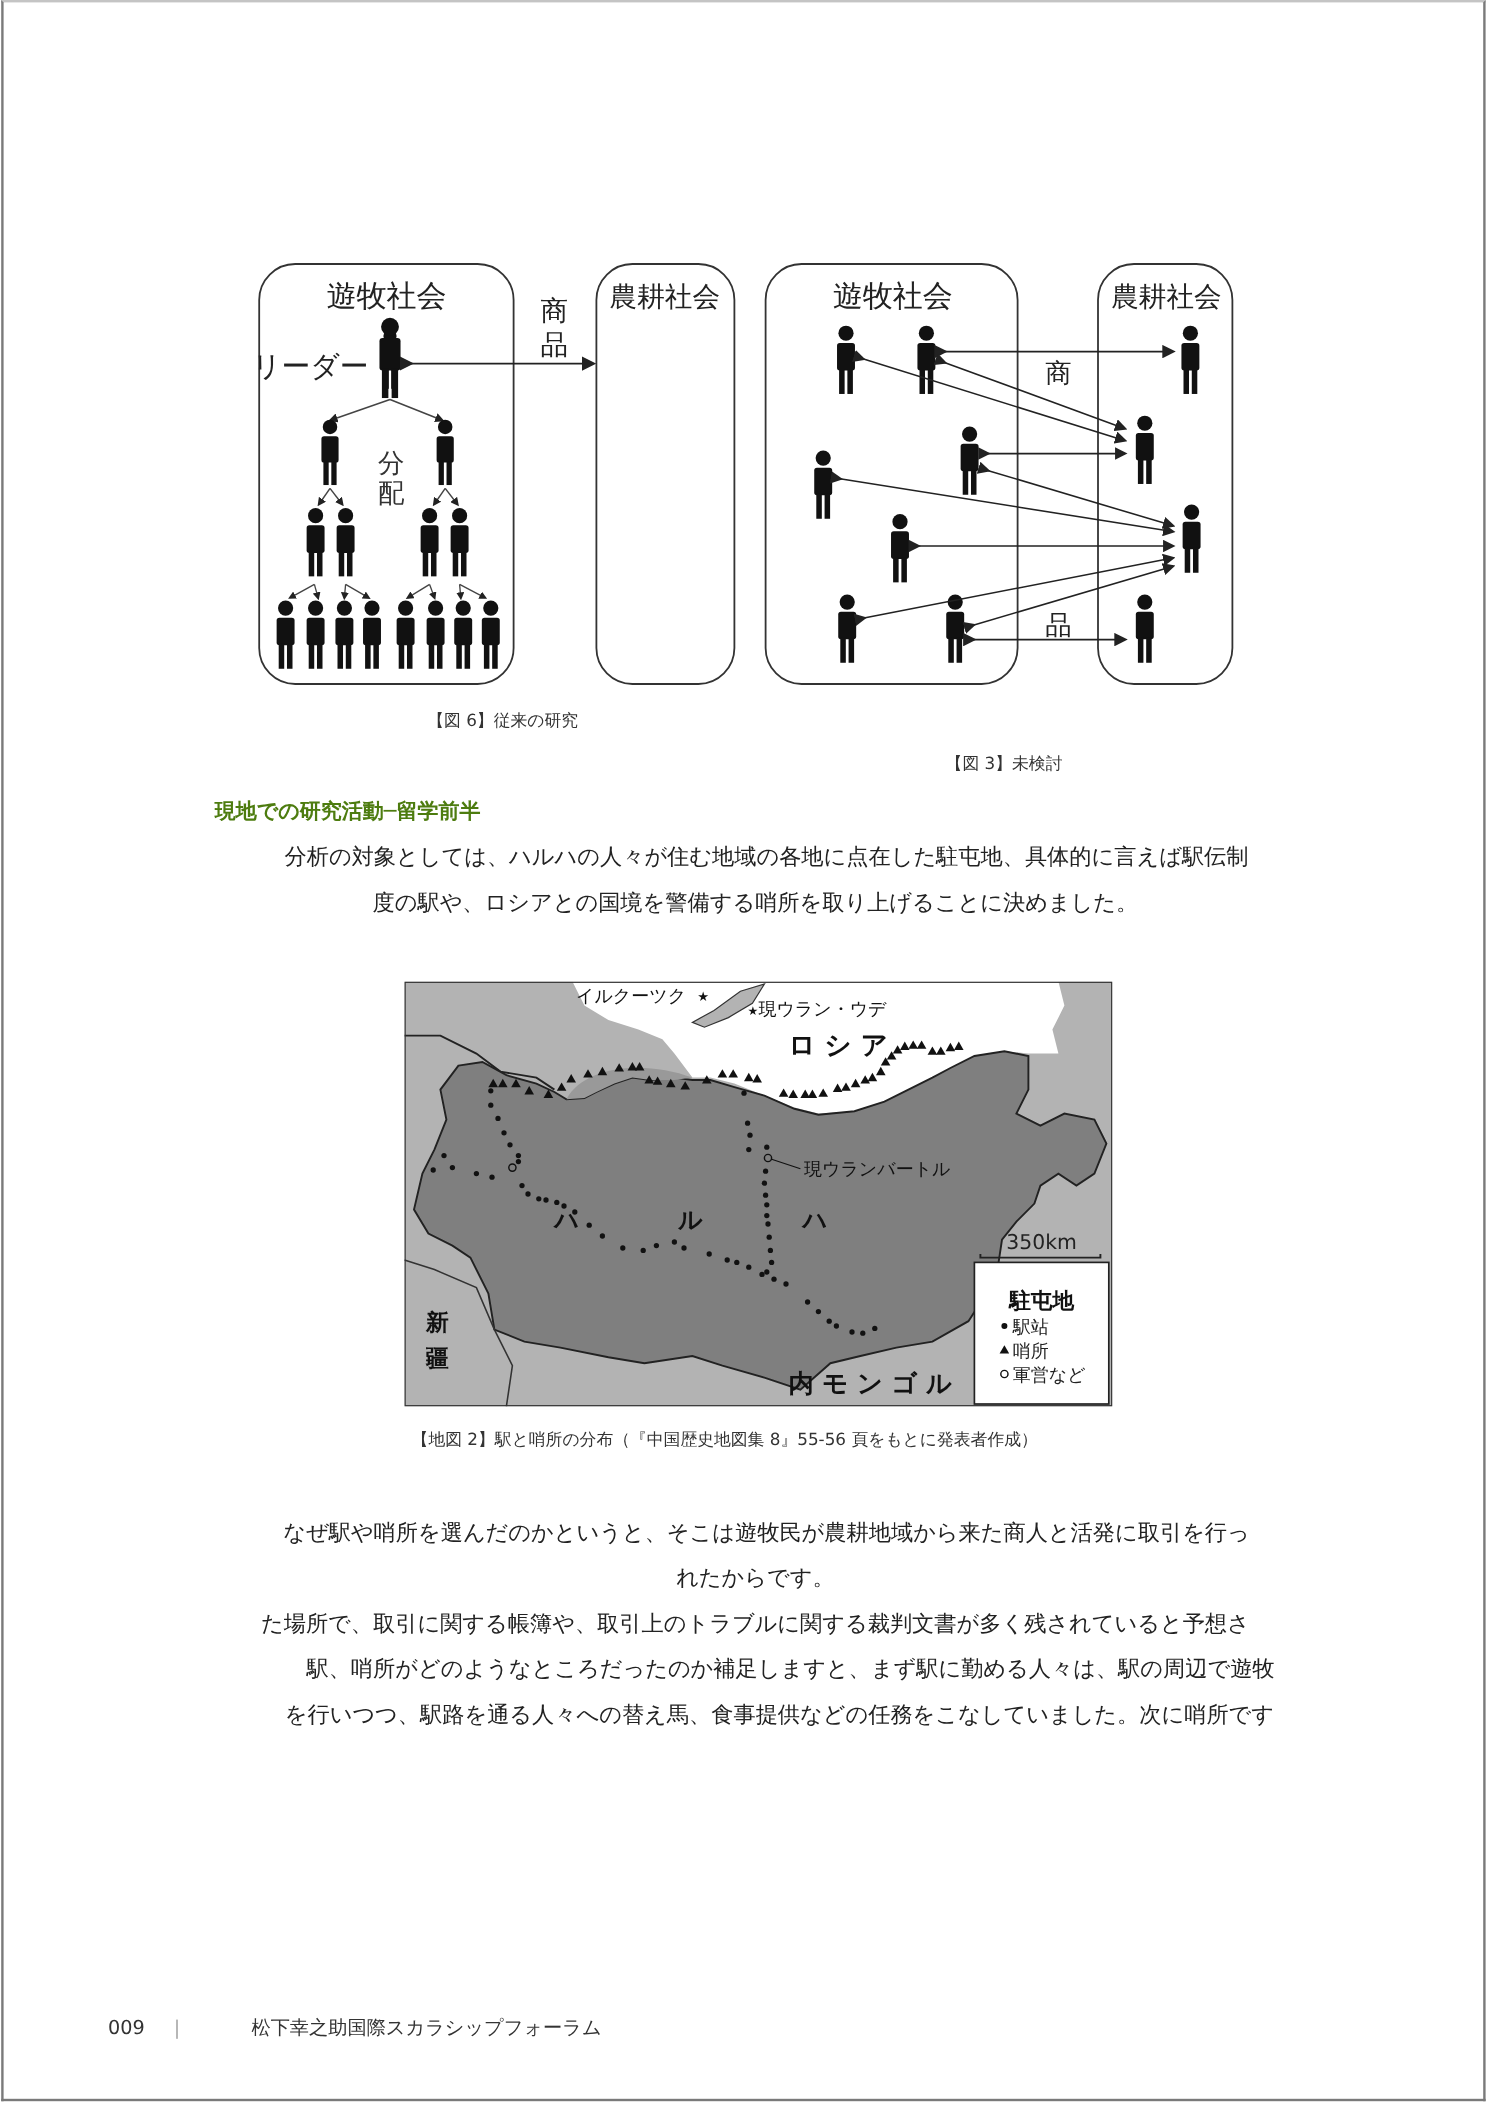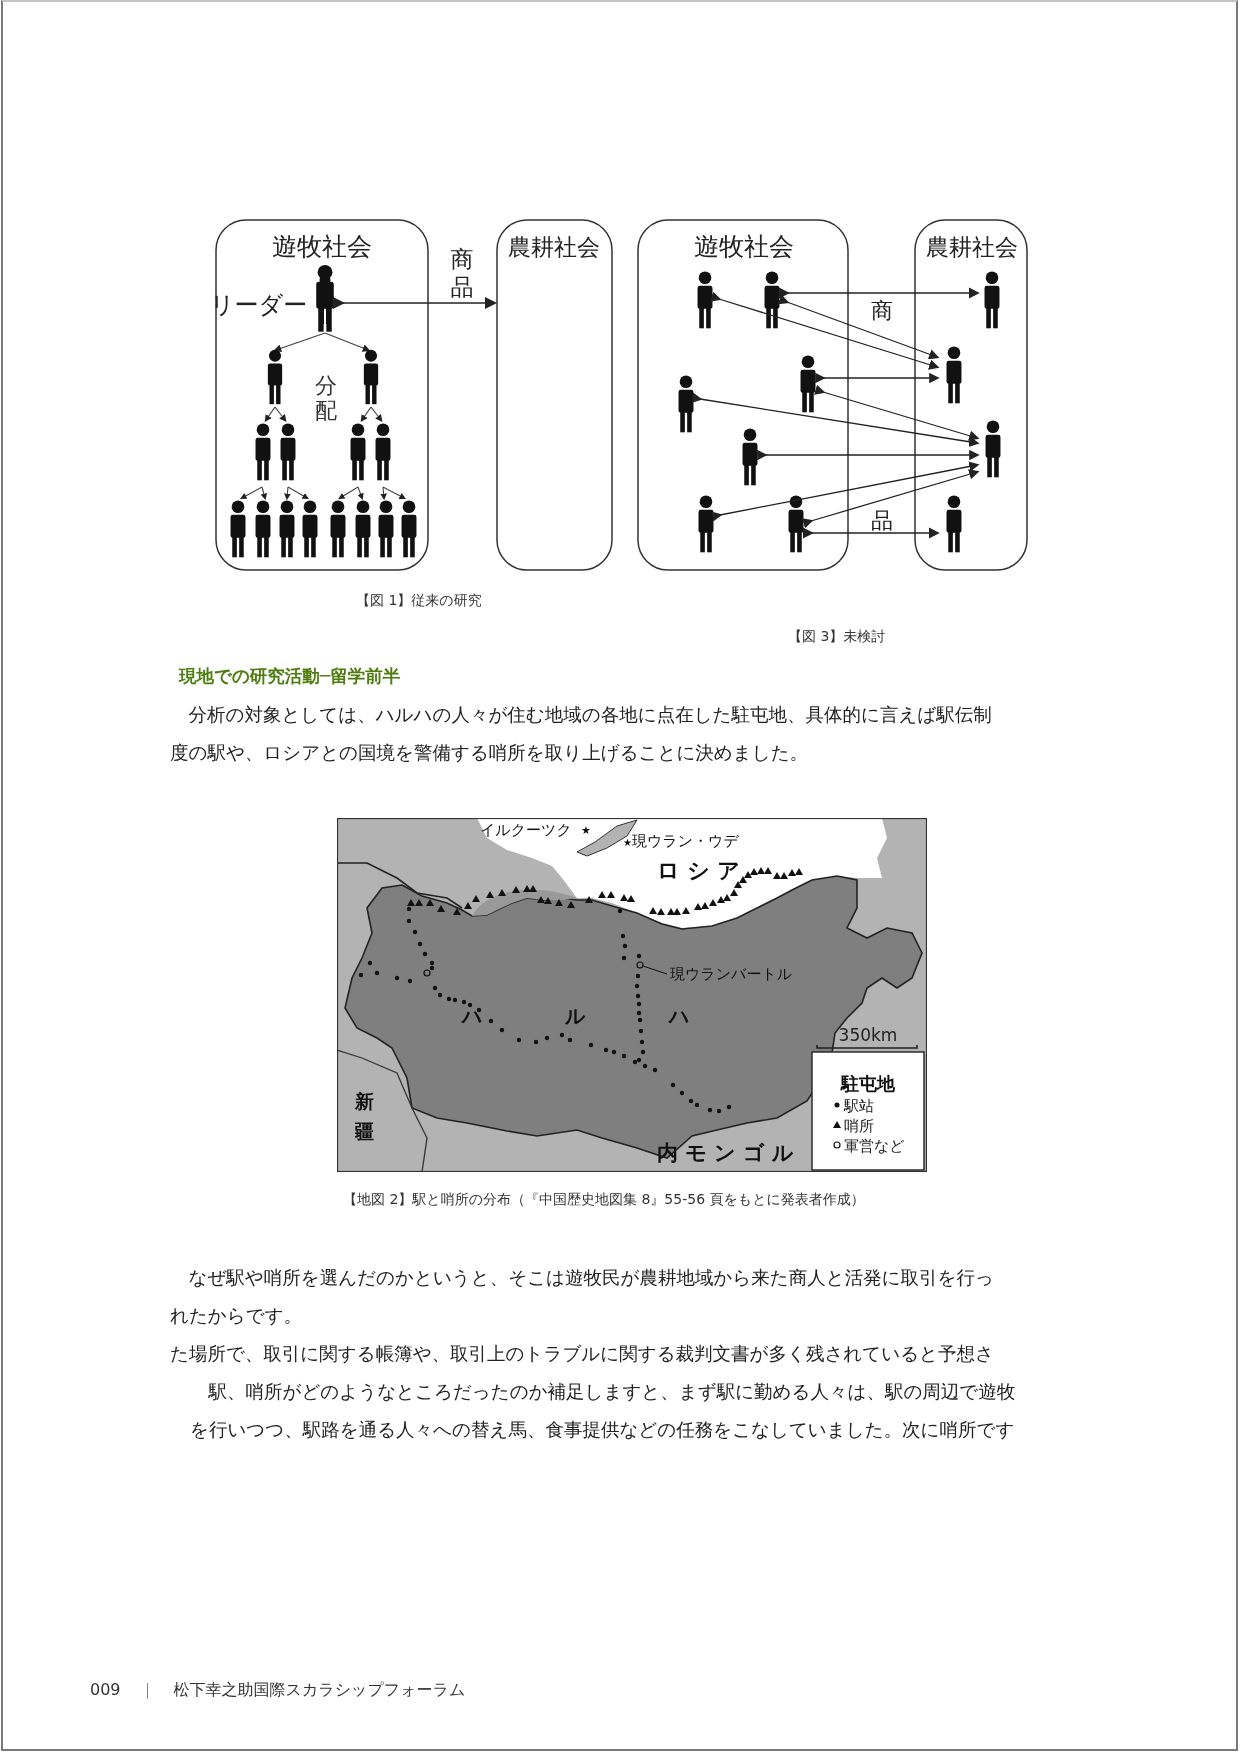--- a/index.html
+++ b/index.html
@@ -8,28 +8,28 @@
   .page-frame { position: absolute; left: 1px; top: 0; width: 1237px; height: 1751px;
                 border-left: 2px solid #7a7a7a; border-right: 2px solid #7a7a7a;
                 border-bottom: 2px solid #7a7a7a; border-top: 2px solid #c4c4c4; box-sizing: border-box; }
   .fig { position: absolute; }
   .fig svg { display: block; }
   .caption { position: absolute; font-family: "DejaVu Sans", "Liberation Sans", sans-serif;
              font-size: 14px; color: #333; white-space: nowrap; }
   .section-heading { position: absolute; left: 179px; top: 664px;
                      font-family: "DejaVu Sans", "Liberation Sans", sans-serif;
                      font-weight: bold; font-size: 17.5px; color: #4d7c0f; white-space: nowrap; }
-  .para { position: absolute; left: 170px; width: 885px; font-size: 18.5px; line-height: 38px;
-          color: #222; }
+  .para { position: absolute; left: 187px; width: 885px; font-size: 18.5px; line-height: 38px;
+          color: #222; text-align: center; }
   .para .line { display: block; white-space: nowrap; }
   .footer { position: absolute; left: 90px; top: 1680px; font-size: 16px; color: #333;
             font-family: "DejaVu Sans", "Liberation Sans", sans-serif; white-space: nowrap; }
   .footer .sep { display: inline-block; width: 1px; height: 16px; background: #888;
                  vertical-align: middle; margin: 0 26px 0 26px; }
-  .footer .title { font-family: "DejaVu Serif", "Liberation Serif", serif; }
+  .footer .title { font-family: "DejaVu Serif", "Liberation Serif", serif; margin-left: 36px; }
   .map-label { font-family: "DejaVu Sans", "Liberation Sans", sans-serif; }
 </style>
 </head>
 <body>
 
 <div class="page-frame"></div>
 
 <div class="fig" style="left:210px; top:215px;">
   <svg width="410" height="360" viewBox="0 0 410 360">
     <defs>
@@ -116,21 +116,21 @@
         <use href="#person"></use>
       </g>
     <g transform="translate(176,317) scale(1.15)">
         <use href="#person"></use>
       </g>
     <g transform="translate(199,317) scale(1.15)">
         <use href="#person"></use>
       </g>
   </svg>
 </div>
-<div class="caption" style="left:356px; top:592px;">【図 1】従来の研究</div>
+<div class="caption" style="left:356px; top:592px;">【図 6】従来の研究</div>
 
 <div class="fig" style="left:632px; top:215px;">
   <svg width="400" height="360" viewBox="0 0 400 360">
     <defs>
       <g id="p3">
         <circle cx="0" cy="-22" r="5.5" fill="#111"></circle>
         <rect x="-6.5" y="-15" width="13" height="20" rx="2" fill="#111"></rect>
         <rect x="-5" y="4" width="4" height="18" fill="#111"></rect>
         <rect x="1" y="4" width="4" height="18" fill="#111"></rect>
       </g>

